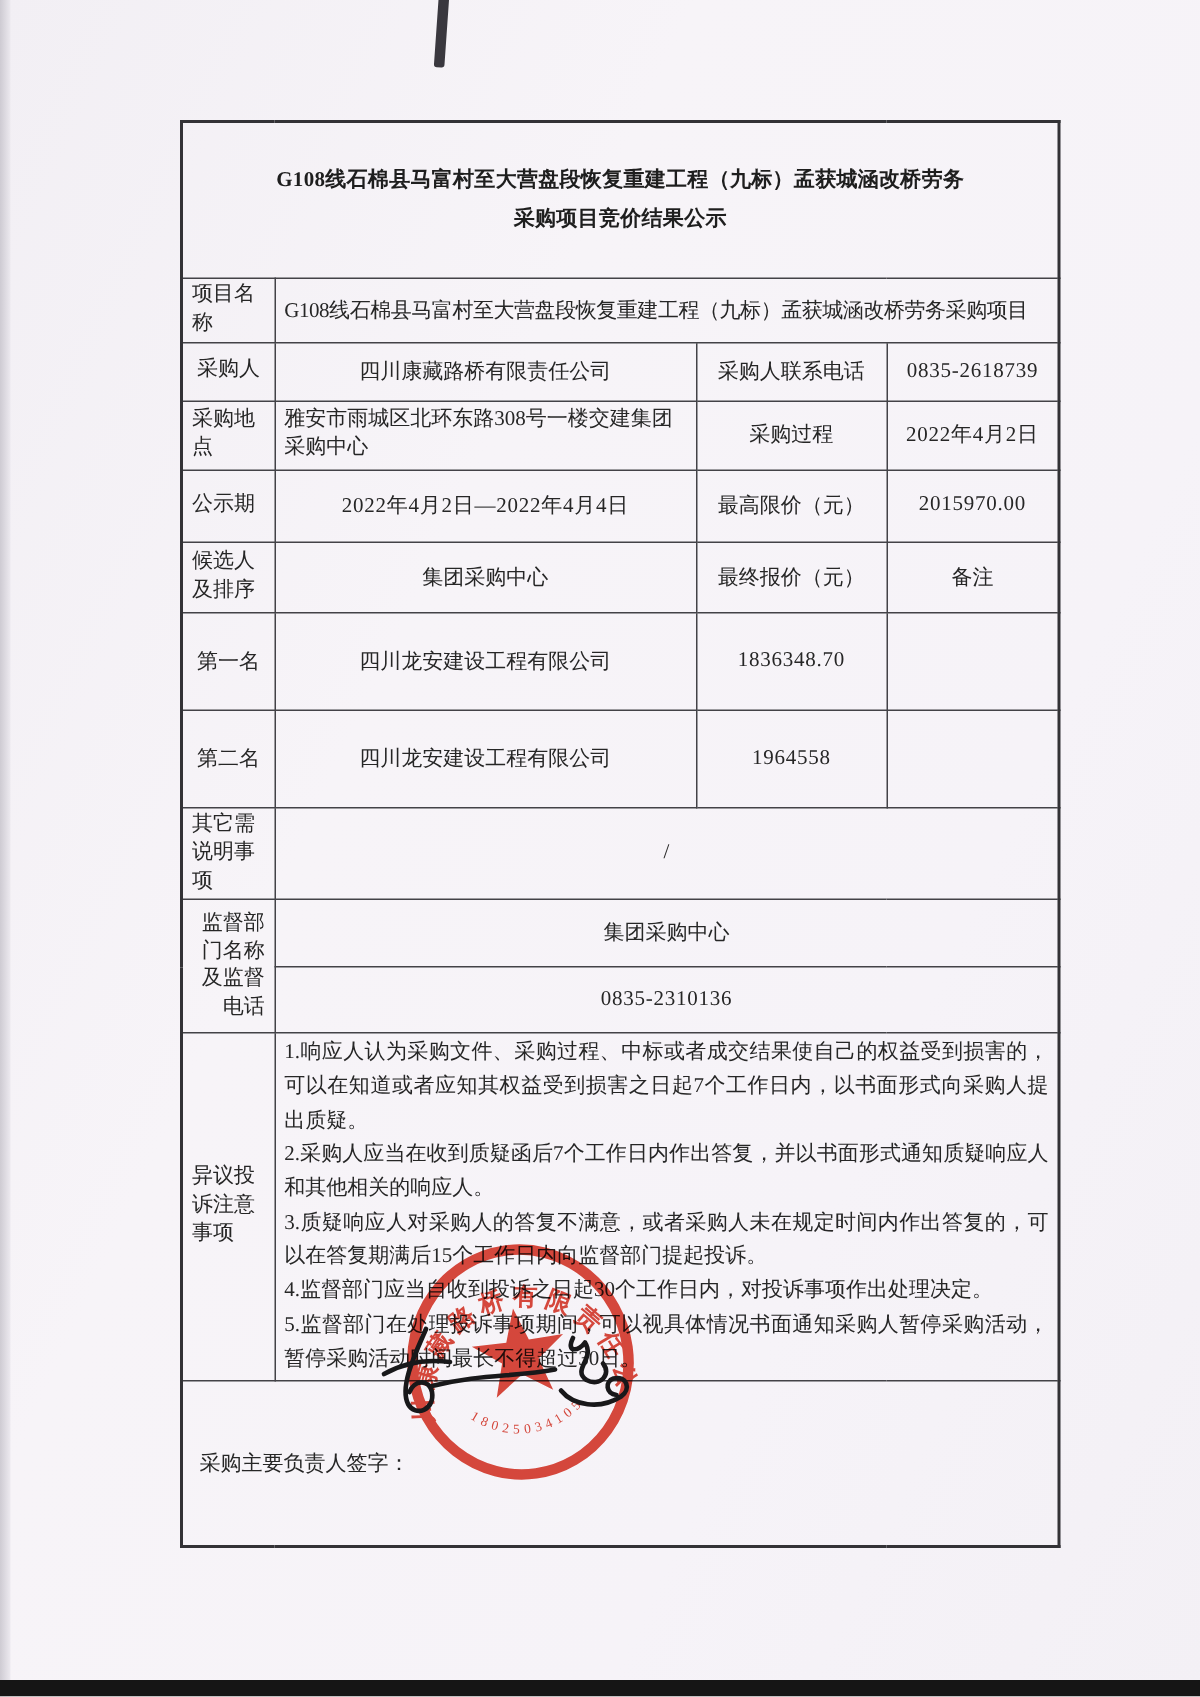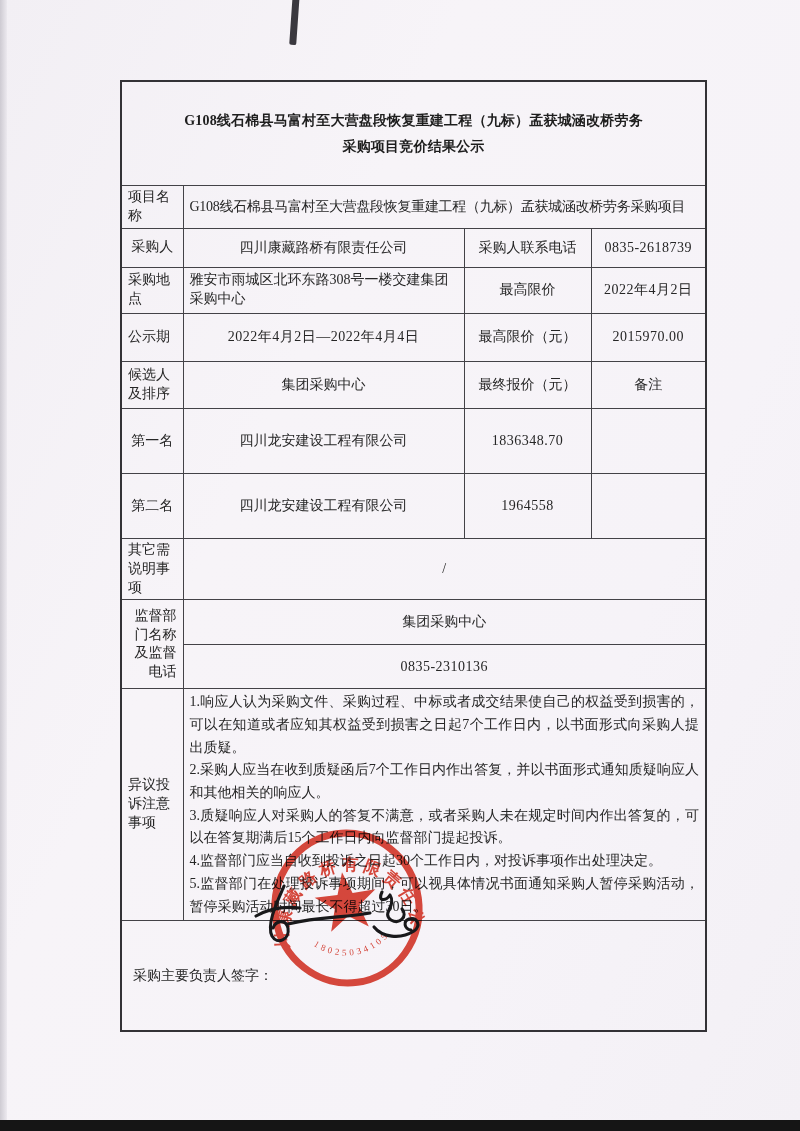--- a/index.html
+++ b/index.html
@@ -104,21 +104,21 @@
     <tr class="r-buyer">
       <td class="lbl">采购人</td>
       <td>四川康藏路桥有限责任公司</td>
       <td class="center">采购人联系电话</td>
       <td class="center num">0835-2618739</td>
     </tr>
 
     <tr class="r-loc">
       <td class="lbl">采购地点</td>
       <td class="loc-val">雅安市雨城区北环东路308号一楼交建集团采购中心</td>
-      <td class="center">最高限价</td>
+      <td class="center">采购过程</td>
       <td class="center num">2022年4月2日</td>
     </tr>
 
     <tr class="r-pub">
       <td class="lbl">公示期</td>
       <td class="center num">2022年4月2日—2022年4月4日</td>
       <td class="center">最高限价（元）</td>
       <td class="center num">2015970.00</td>
     </tr>
 

